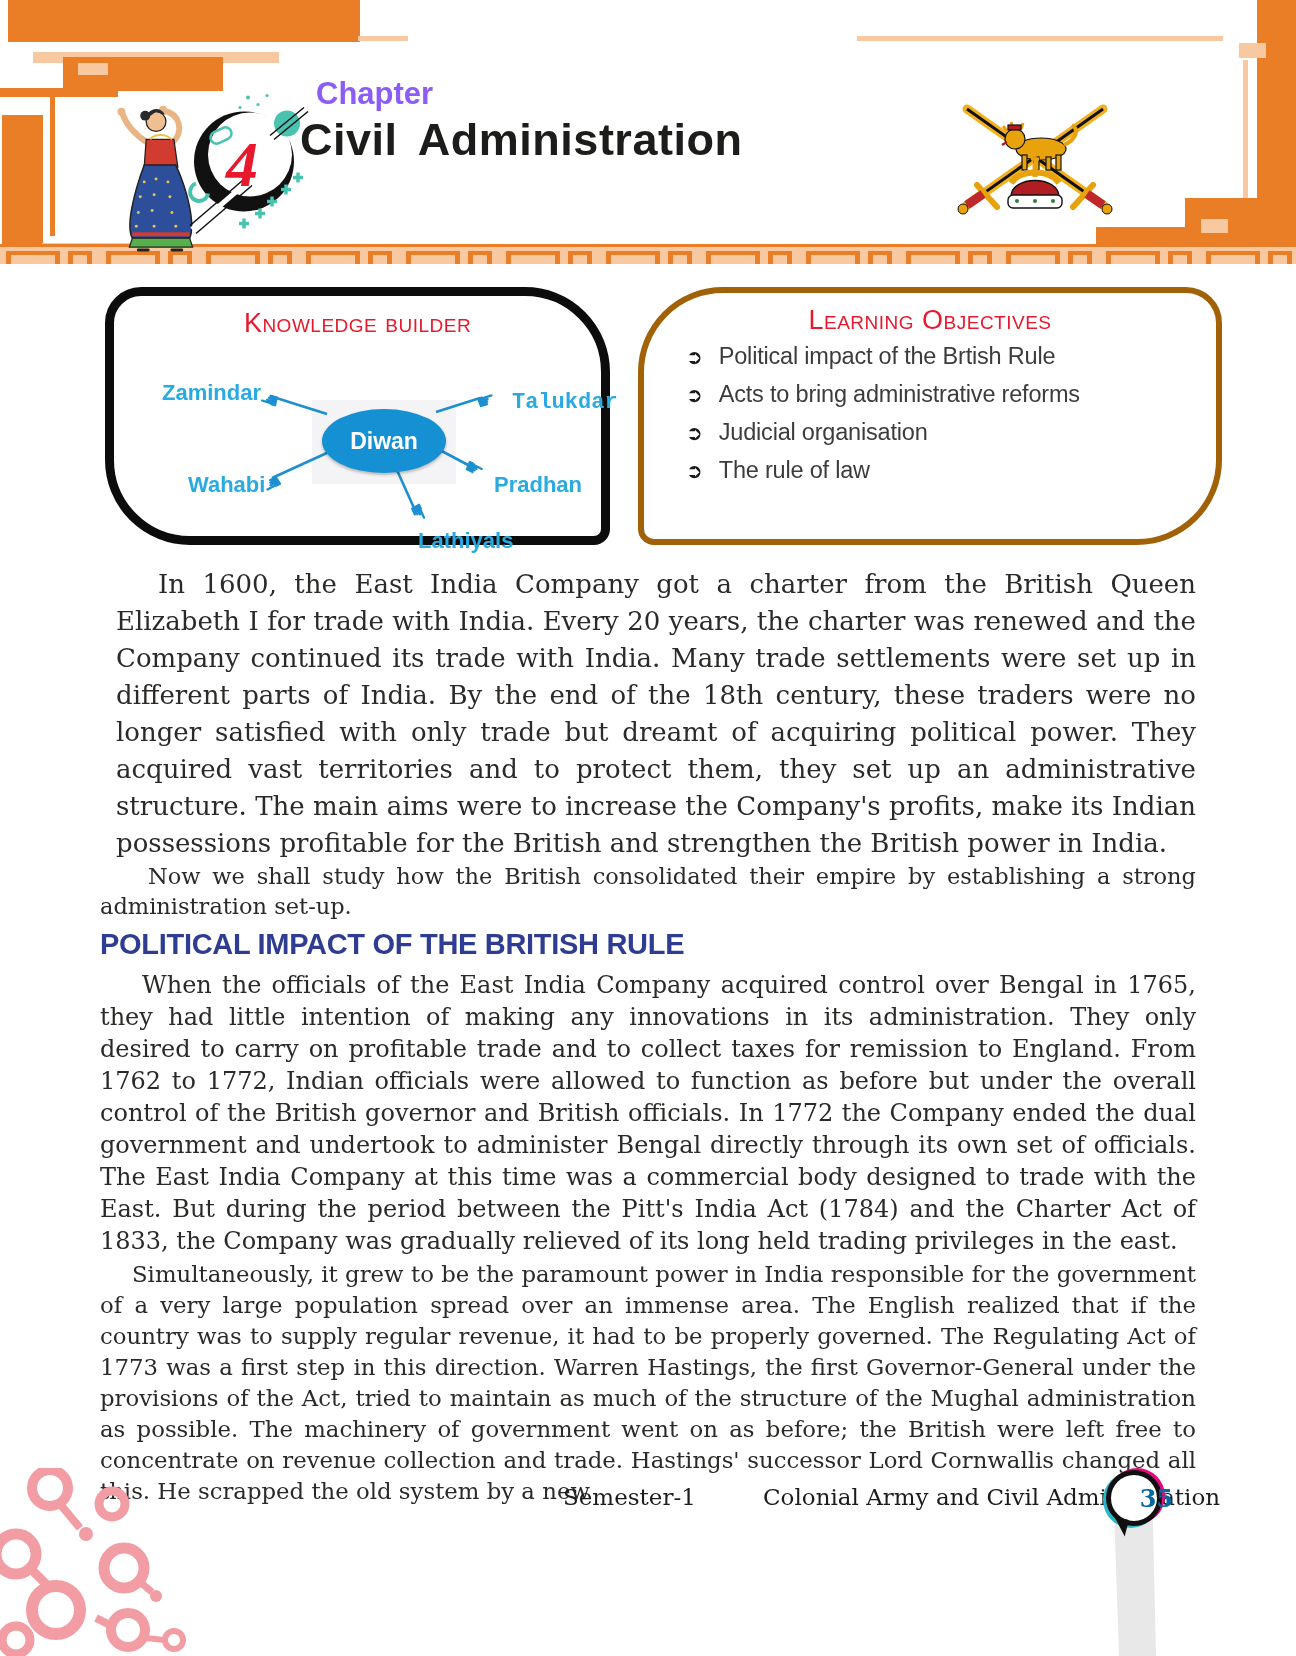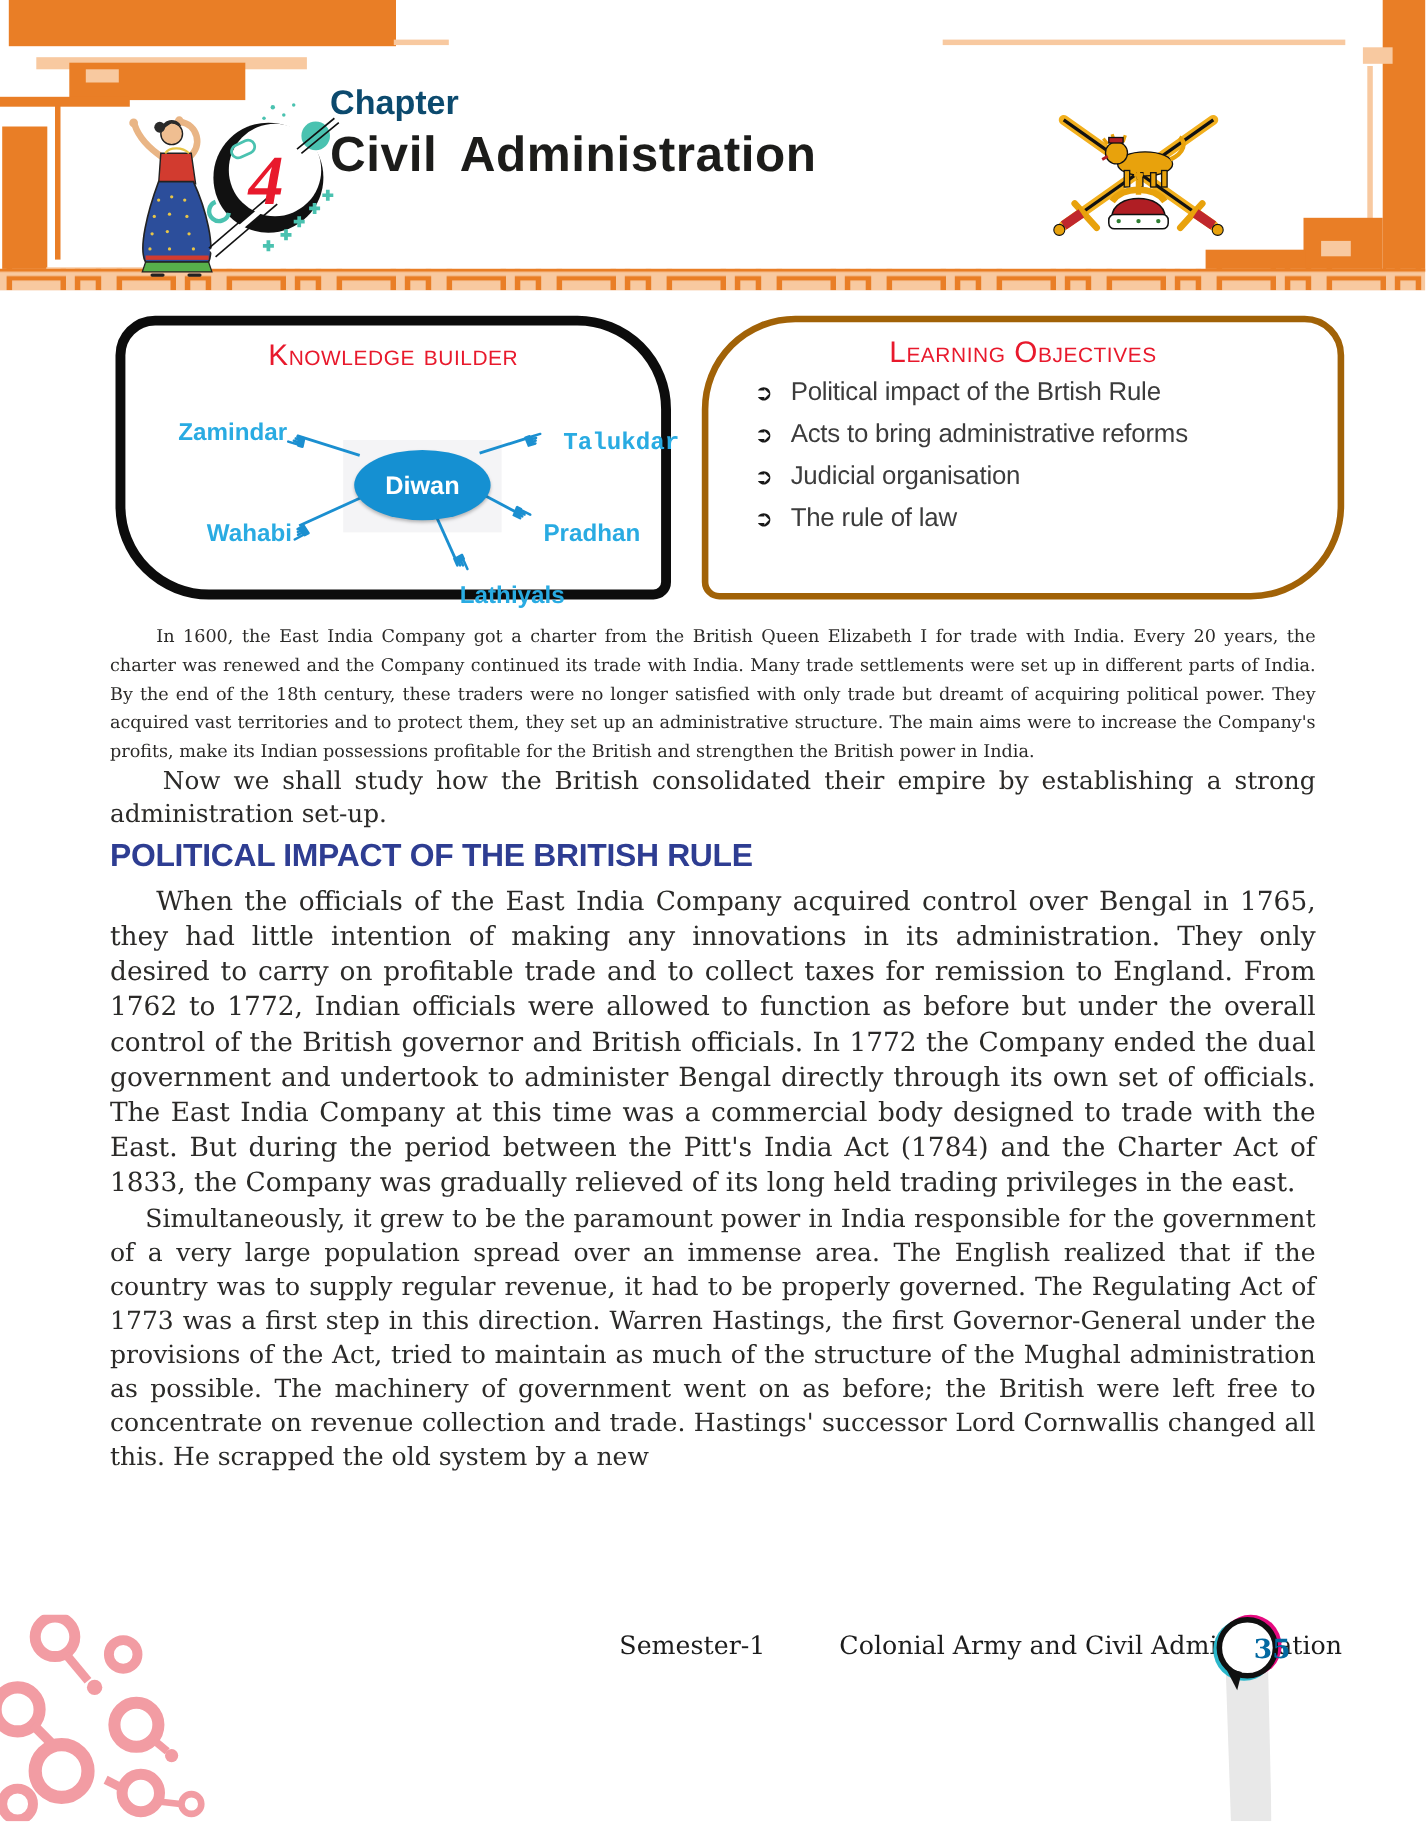--- a/index.html
+++ b/index.html
@@ -4,21 +4,21 @@
 <style>
   * { margin:0; padding:0; box-sizing:border-box; }
   body { background:#ffffff; font-family:"Liberation Sans", sans-serif; }
   .page { position:relative; width:1296px; height:1656px; margin:0 auto; background:#fff; overflow:hidden; }
 
   
   .dk { position:absolute; background:#E97E26; }
   .dp { position:absolute; background:#F8C9A0; }
 
   
-  .chapter-label { position:absolute; left:300px; top:76px; font-size:31px; font-weight:bold; color:#0c4a6e; }
+  .chapter-label { position:absolute; left:316px; top:76px; font-size:31px; font-weight:bold; color:#8b5cf6; }
   .chapter-title { position:absolute; left:300px; top:112px; font-size:45px; line-height:56px; font-weight:bold;
                    color:#1c1c1a; letter-spacing:.5px; word-spacing:9px; }
   .badge-svg { position:absolute; left:182px; top:82px; }
   .dancer-svg { position:absolute; left:92px; top:88px; }
   .emblem-svg { position:absolute; left:945px; top:88px; }
   .meander { position:absolute; left:0; top:244px; }
 
   
   .kb-box { position:absolute; left:105px; top:287px; width:505px; height:258px; background:#fff;
             border:9px solid #0c0c0c; border-radius:36px 85px 16px 85px; }
@@ -47,21 +47,21 @@
 
   .lo-list { position:absolute; left:42px; top:50px; list-style:none; }
   .lo-item { display:flex; align-items:baseline; margin-bottom:11px; }
   .lo-bullet { font-family:"DejaVu Sans", sans-serif; font-size:20px; color:#191919; margin-right:16px; }
   .lo-text { font-size:23.5px; color:#3C3C3C; letter-spacing:-0.2px; }
 
   
   .bodytext { position:absolute; left:100px; top:566px; width:1096px; color:#2b2a28;
               font-family:"DejaVu Serif", serif; }
   .bodytext p { text-align:justify; }
-  .p1 { font-size:16px; line-height:26px; text-indent:42px; }
+  .p1 { font-size:26px; line-height:37px; text-indent:42px;margin-left:16px; }
   .p2 { font-size:22.5px; line-height:29.5px; text-indent:48px; }
   .section-heading { font-family:"Liberation Sans", sans-serif; font-weight:bold; font-size:29px;
                      color:#2E3D92; letter-spacing:-0.3px; margin:7px 0 8px 0; }
   .p3 { font-size:24px; line-height:32px; text-indent:42px; }
   .p4 { font-size:22.8px; line-height:31px; text-indent:32px; margin-top:2px; }
 
   
   .ail-band { position:absolute; left:0; top:1392px; width:1296px; height:78px; background:#DCEDF9; }
   .ail-inner { padding:10px 95px 0 100px; font-family:"DejaVu Serif", serif; font-size:22.5px;
                line-height:33px; color:#222; }

